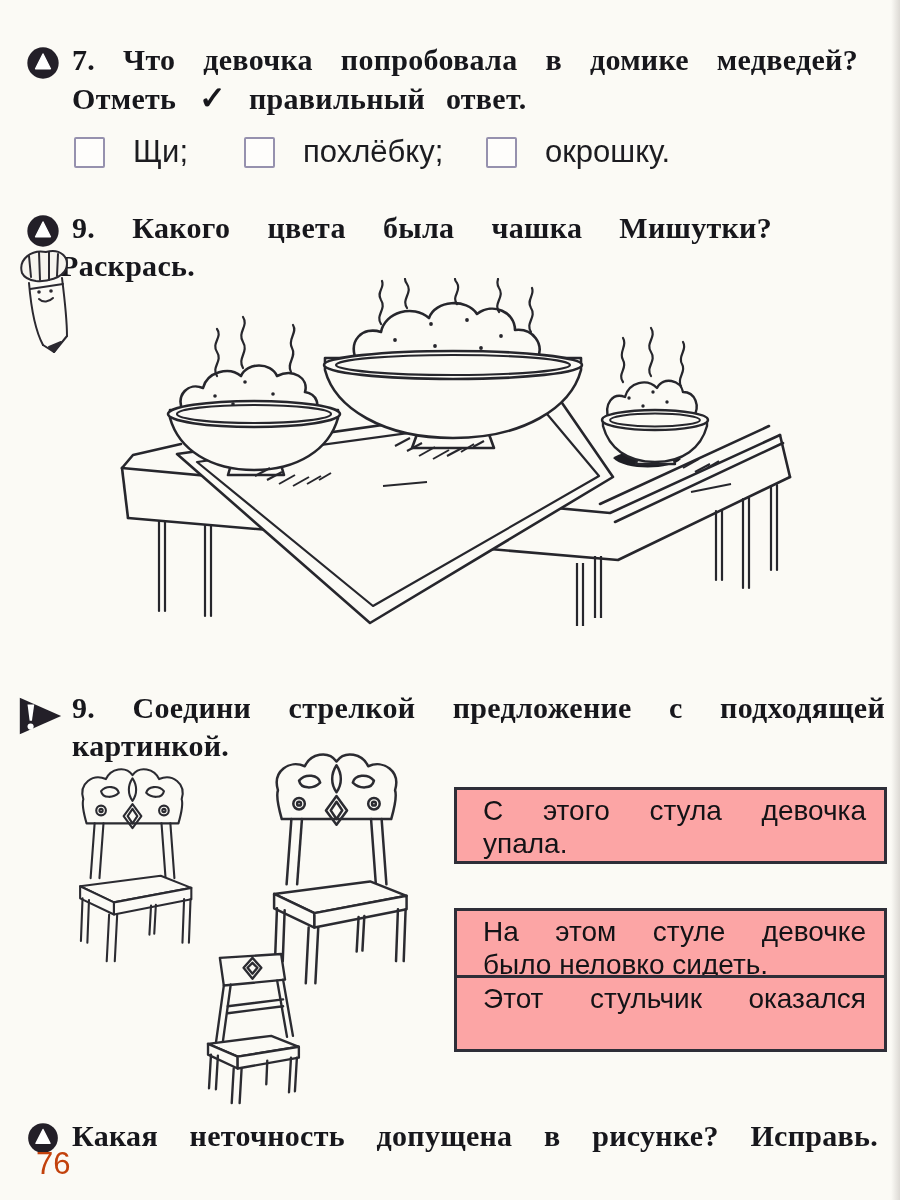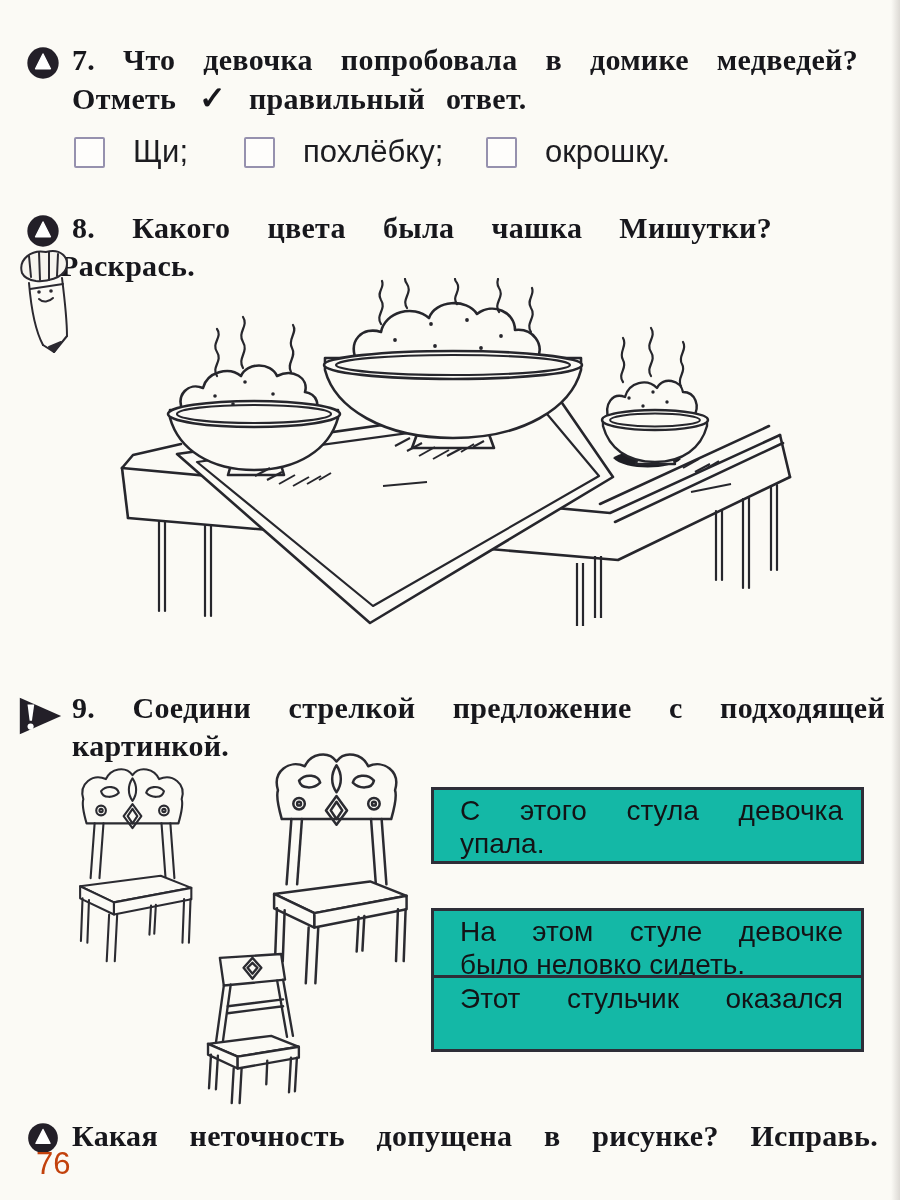--- a/index.html
+++ b/index.html
@@ -6,22 +6,22 @@
   body{width:900px;height:1200px;position:relative;background:#fbfaf5;overflow:hidden;
        font-family:"Liberation Serif", serif;}
   .abs{position:absolute;}
   .qline{position:absolute;font:700 30px/36px "Liberation Serif", serif;color:#17171c;letter-spacing:.3px;}
   .just{text-align:justify;text-align-last:justify;}
   .q7-l2{word-spacing:13px;}
   .check{font-size:32px;font-weight:700;padding:0 2px;}
   .option{position:absolute;top:134px;display:flex;align-items:center;gap:28px;height:36px;}
   .checkbox{width:31px;height:31px;border:2px solid #9691ae;border-radius:2px;background:#fefdfb;box-sizing:border-box;}
   .opt-label{font:400 31px/34px "Liberation Sans", sans-serif;color:#1c1c20;}
-  .card{position:absolute;left:431px;width:433px;height:77px;border:3px solid #2e2e38;box-sizing:border-box;
-        background:#14b8a6;padding:4px 18px 0 26px;font:400 28px/33px "Liberation Sans", sans-serif;color:#131316;}
+  .card{position:absolute;left:454px;width:433px;height:77px;border:3px solid #2e2e38;box-sizing:border-box;
+        background:#fca5a5;padding:4px 18px 0 26px;font:400 28px/33px "Liberation Sans", sans-serif;color:#131316;}
   .card .l1{text-align:justify;text-align-last:justify;}
   .pagenum{position:absolute;left:36px;top:1146px;font:400 31px "Liberation Sans", sans-serif;color:#c2410c;}
   .edge-shadow{position:absolute;top:0;right:0;width:9px;height:1200px;
         background:linear-gradient(to right, rgba(110,100,95,0), rgba(110,100,95,.22));}
   svg{display:block;}
 </style>
 </head>
 <body>
 
 <div>
@@ -51,21 +51,21 @@
     <div class="checkbox"></div>
     <span class="opt-label">окрошку.</span>
   </div>
 
   <div class="abs" style="left:24px;top:212px;width:38px;height:38px;">
     <svg width="38" height="38" viewBox="0 0 40 40">
       <circle cx="20" cy="20" r="16.5" fill="#231f28"></circle>
       <path d="M20,10.5 L27.8,26 L12.2,26 Z" fill="#ffffff" stroke="#ffffff" stroke-width="1.5" stroke-linejoin="round"></path>
     </svg>
   </div>
-  <div class="qline just" style="left:72px;top:210px;width:700px;">8. Какого цвета была чашка Мишутки?</div>
+  <div class="qline just" style="left:72px;top:210px;width:700px;">9. Какого цвета была чашка Мишутки?</div>
   <div class="qline" style="left:60px;top:248px;">Раскрась.</div>
 
   <div class="abs" style="left:16px;top:246px;">
     <svg width="58" height="108" viewBox="0 0 58 106">
       <g fill="none" stroke="#2b2930" stroke-width="2" stroke-linecap="round" stroke-linejoin="round">
         <path d="M6,26 C2,12 16,2 30,5 C44,1 54,10 50,22 C46,31 31,35 20,34 C12,33 8,30 6,26 Z" fill="#f6f4ee"></path>
         <path d="M13,9 L15,30"></path>
           <path d="M23,5 L24,33"></path>
           <path d="M33,5 L33,33"></path>
           <path d="M42,7 L41,29"></path>

